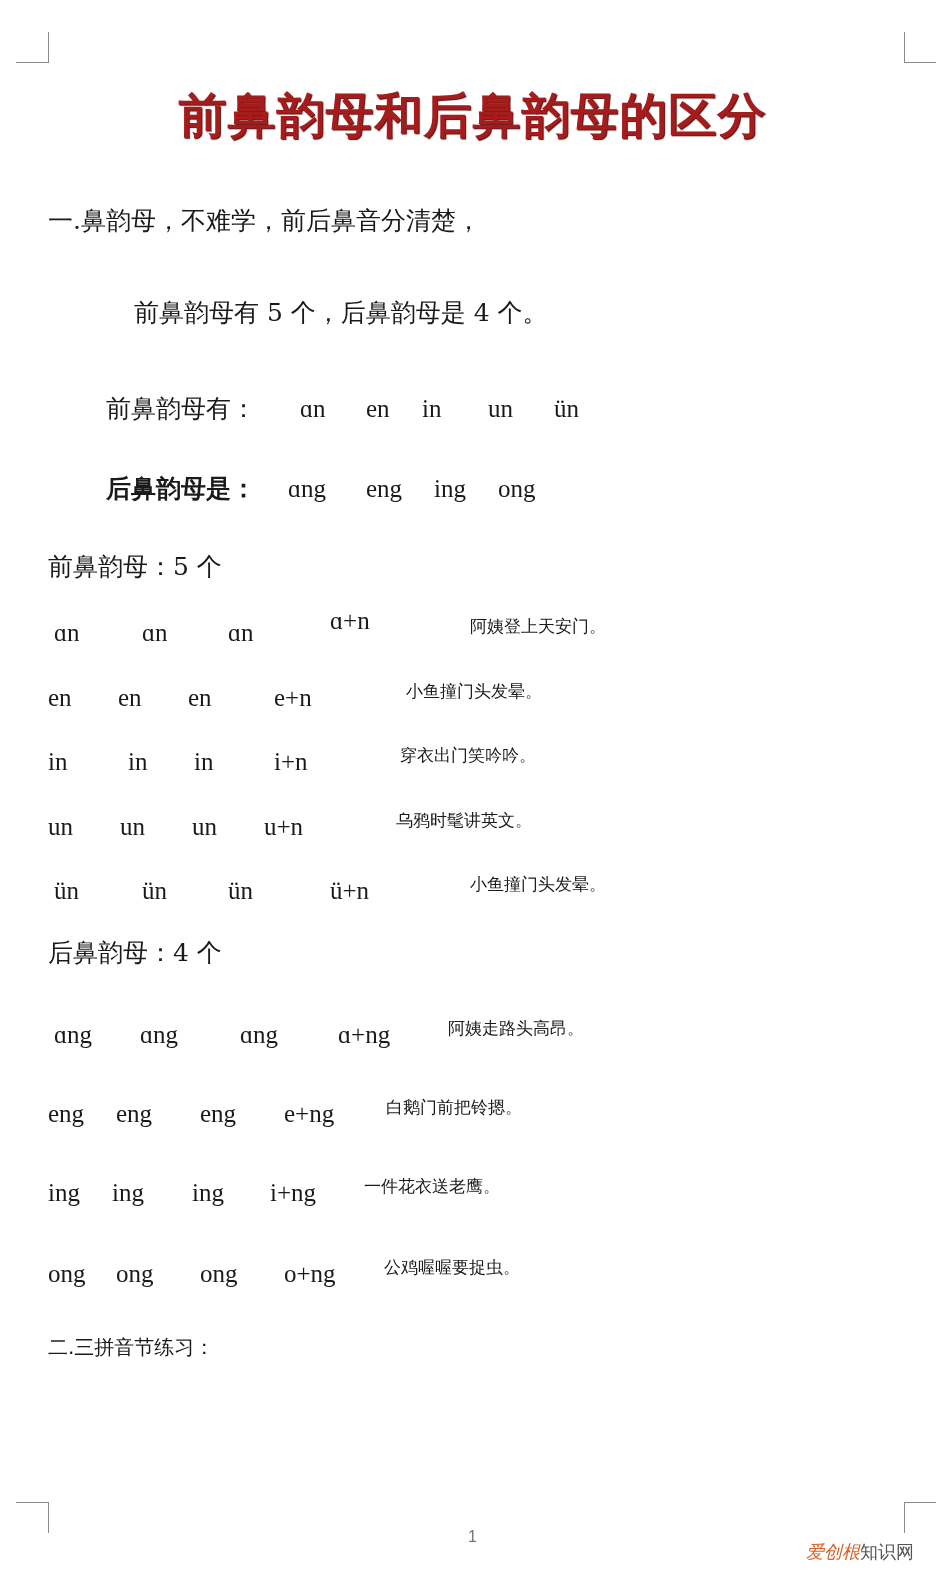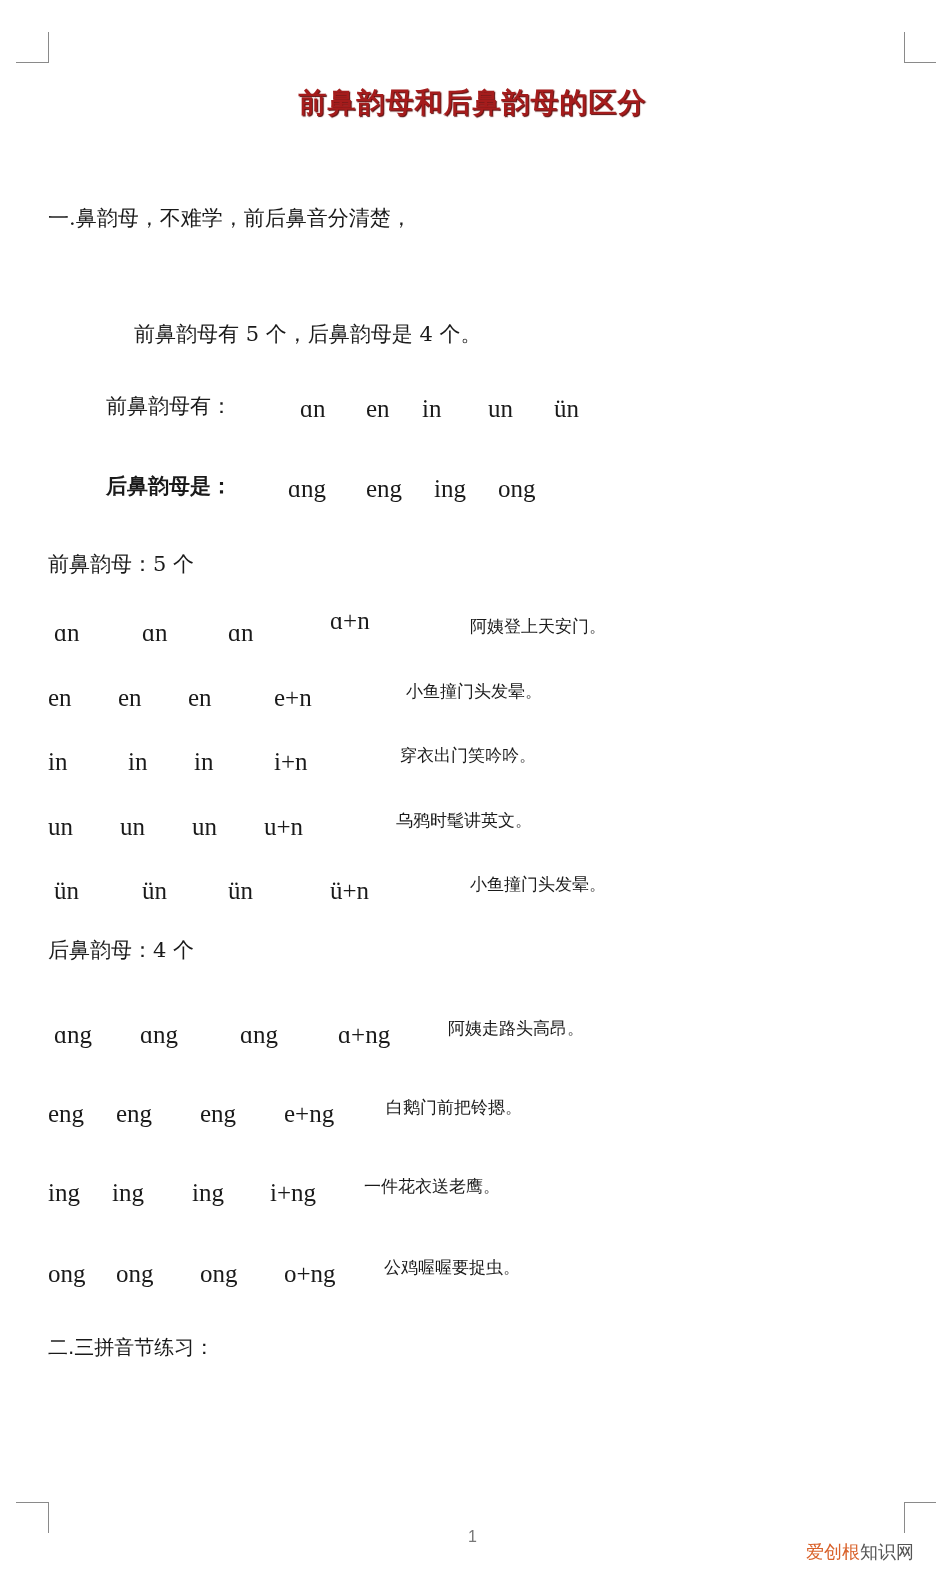--- a/index.html
+++ b/index.html
@@ -6,44 +6,44 @@
   body { width:945px; height:1580px; position:relative; overflow:hidden;
          font-family:"DejaVu Serif","Liberation Serif",serif; color:#1a1a1a; }
   .corner { position:absolute; border-color:#8a8a8a; border-style:solid; border-width:0; }
   .c-tl { left:16px; top:32px; width:32px; height:30px; border-right-width:1.5px; border-bottom-width:1.5px; }
   .c-tr { left:904px; top:32px; width:31px; height:30px; border-left-width:1.5px; border-bottom-width:1.5px; }
   .c-bl { left:16px; top:1502px; width:32px; height:30px; border-right-width:1.5px; border-top-width:1.5px; }
   .c-br { left:904px; top:1502px; width:31px; height:30px; border-left-width:1.5px; border-top-width:1.5px; }
 
   .title { position:absolute; left:0; width:945px; top:84px; text-align:center;
            font-family:"DejaVu Sans","Liberation Sans",sans-serif; font-weight:bold;
-           font-size:28px; color:#a51c1c; letter-spacing:1px;
+           font-size:48px; color:#a51c1c; letter-spacing:1px;
            text-shadow:1px 1px 1px #5a0d0d; }
-  .line { position:absolute; font-size:21px; white-space:nowrap; line-height:1; }
+  .line { position:absolute; font-size:25px; white-space:nowrap; line-height:1; }
   .bold { font-weight:bold; font-family:"DejaVu Sans","Liberation Sans",sans-serif; }
   .sans { font-family:"DejaVu Sans","Liberation Sans",sans-serif; }
   .pin { position:absolute; font-family:"Liberation Serif","DejaVu Serif",serif; font-size:25px; white-space:nowrap; line-height:1; }
   .cn  { position:absolute; font-family:"DejaVu Sans","Liberation Sans",sans-serif; font-size:17px; white-space:nowrap; line-height:1; }
   .page-num { position:absolute; left:468px; top:1528px; font-size:16px; color:#777; font-family:"Liberation Sans",sans-serif; }
   .watermark { position:absolute; left:806px; top:1540px; font-size:18px; font-family:"DejaVu Sans",sans-serif; }
-  .wm-a { color:#d9622b; }
+  .wm-a { color:#d9622b;font-style:italic; }
   .wm-b { color:#555; }
 </style>
 </head>
 <body>
 
 <div class="corner c-tl"></div>
 <div class="corner c-tr"></div>
 <div class="corner c-bl"></div>
 <div class="corner c-br"></div>
 
 <div class="title">前鼻韵母和后鼻韵母的区分</div>
 
 <div class="line" style="left:48px;top:208px;">一.鼻韵母，不难学，前后鼻音分清楚，</div>
-<div class="line" style="left:134px;top:300px;margin-top:24px;">前鼻韵母有 5 个，后鼻韵母是 4 个。</div>
+<div class="line" style="left:134px;top:300px;">前鼻韵母有 5 个，后鼻韵母是 4 个。</div>
 
 <div class="line" style="left:106px;top:396px;">前鼻韵母有：</div>
 <div class="pin" style="left:300px;top:396px;">ɑn</div>
 <div class="pin" style="left:366px;top:396px;">en</div>
 <div class="pin" style="left:422px;top:396px;">in</div>
 <div class="pin" style="left:488px;top:396px;">un</div>
 <div class="pin" style="left:554px;top:396px;">ün</div>
 
 <div class="line bold" style="left:106px;top:476px;">后鼻韵母是：</div>
 <div class="pin" style="left:288px;top:476px;">ɑng</div>

